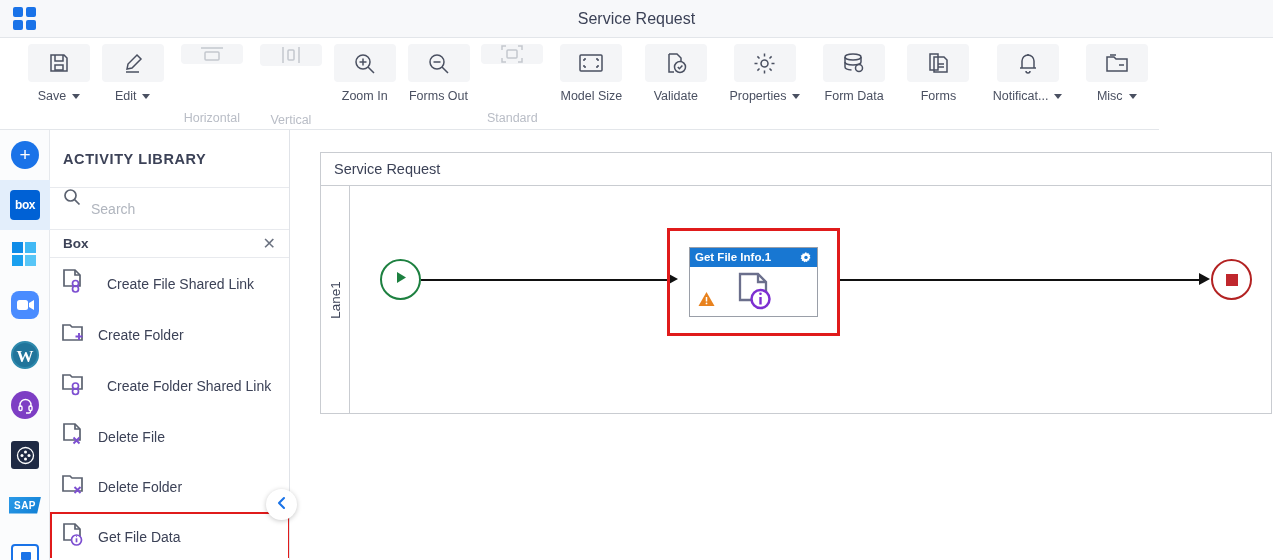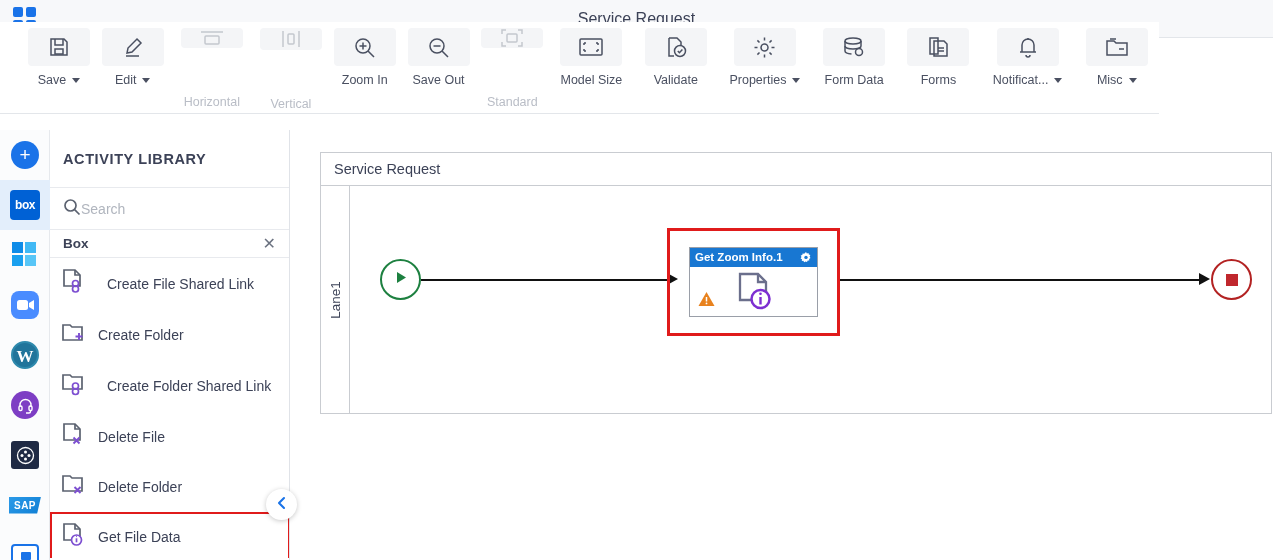--- a/index.html
+++ b/index.html
@@ -30,21 +30,21 @@
   .grid-logo i:nth-child(3){ left:0; top:13px; }
   .grid-logo i:nth-child(4){ left:13px; top:13px; }
   .title-text {
     position: absolute; left: 0; top: 0; width: 1273px; height: 38px;
     line-height: 38px; text-align: center;
     font-size: 16px; color: #3c4257;
   }
 
   
   .toolbar {
-    position: absolute; left: 0; top: 22px; width: 1159px; height: 92px;
+    position: absolute; left: 0; top: 38px; width: 1159px; height: 92px;
     background: #ffffff; border-bottom: 1px solid #e3e6ea;
     display: flex; align-items: flex-start; padding-left: 22px; gap: 0;
   }
   .tbtn {
     width: 77px; height: 82px; padding-top: 6px;
     display: flex; flex-direction: column; align-items: center;
     cursor: pointer; position: relative;
   }
   .tbtn .glyph {
     width: 62px; height: 38px;
@@ -108,21 +108,21 @@
     position: absolute; left: 50px; top: 130px; width: 240px; height: 430px;
     background: #ffffff; border-right: 1px solid #e0e3e8;
   }
   .panel-head {
     height: 58px; line-height: 58px; padding-left: 13px;
     font-size: 14.5px; letter-spacing: 0.6px; color: #3c4257;
     border-bottom: 1px solid #e8eaee;
     font-weight: bold;
   }
   .search-row {
-    height: 42px; display: flex; align-items: center; padding: 0 13px; 
+    height: 42px; display: flex; padding: 0 13px; gap: 10px;
     border-bottom: 1px solid #e8eaee;
   }
   .search-input {
     border: none; outline: none; font-size: 14px; color: #3c4257;
     width: 160px; background: transparent; font-family: "Liberation Sans", sans-serif;
   }
   .search-input::placeholder { color: #b0b5be; }
   .group-row {
     height: 28px; display: flex; align-items: center; justify-content: space-between;
     padding: 0 13px; border-bottom: 1px solid #e8eaee;
@@ -293,21 +293,21 @@
     </div>
 
     <div class="tbtn">
       <span class="glyph">
         <svg width="23" height="23" viewBox="0 0 23 23">
             <circle cx="10" cy="10" r="7"></circle>
             <path d="M15 15l6 6M6.5 10h7"></path>
           </svg>
       </span>
       <span class="lbl">
-          <span>Save Out</span>
+          <span>Forms Out</span>
         </span>
     </div>
 
     <div class="tbtn disabled">
       <span class="glyph">
         <svg width="24" height="20" viewBox="0 0 24 20">
             <path d="M2 6V2h4M18 2h4v4M22 14v4h-4M6 18H2v-4"></path>
             <rect x="7" y="6" width="10" height="8" rx="1"></rect>
           </svg>
       </span>
@@ -584,21 +584,21 @@
                 </svg>
             </span>
           </div>
 
           <div class="flow-line" style="left:71px; width:250px;"></div>
           <div class="flow-arrow" style="left:317px;"></div>
 
           <div class="task-sel"></div>
           <div class="task">
             <div class="task-head">
-              <span>Get Zoom Info.1</span>
+              <span>Get File Info.1</span>
               <span class="gear">
                 <svg width="12" height="12" viewBox="0 0 12 12" fill="#fff">
                   <path d="M6 0l.9 1.4 1.6-.4.3 1.6 1.6.5-.8 1.5.9 1.4-1.4.9.2 1.6-1.6.1-.7 1.5L5.5 9.4 4.1 10.3 3.4 8.8 1.8 8.9 2 7.3.6 6.4l.9-1.4L.7 3.5l1.6-.5.3-1.6 1.6.4z"></path>
                   <circle cx="6" cy="5.4" r="1.7" fill="#1877d2"></circle>
                 </svg>
               </span>
             </div>
             <div class="task-body">
               <span class="task-icon">
                 <svg width="40" height="42" viewBox="0 0 40 42" fill="none">

